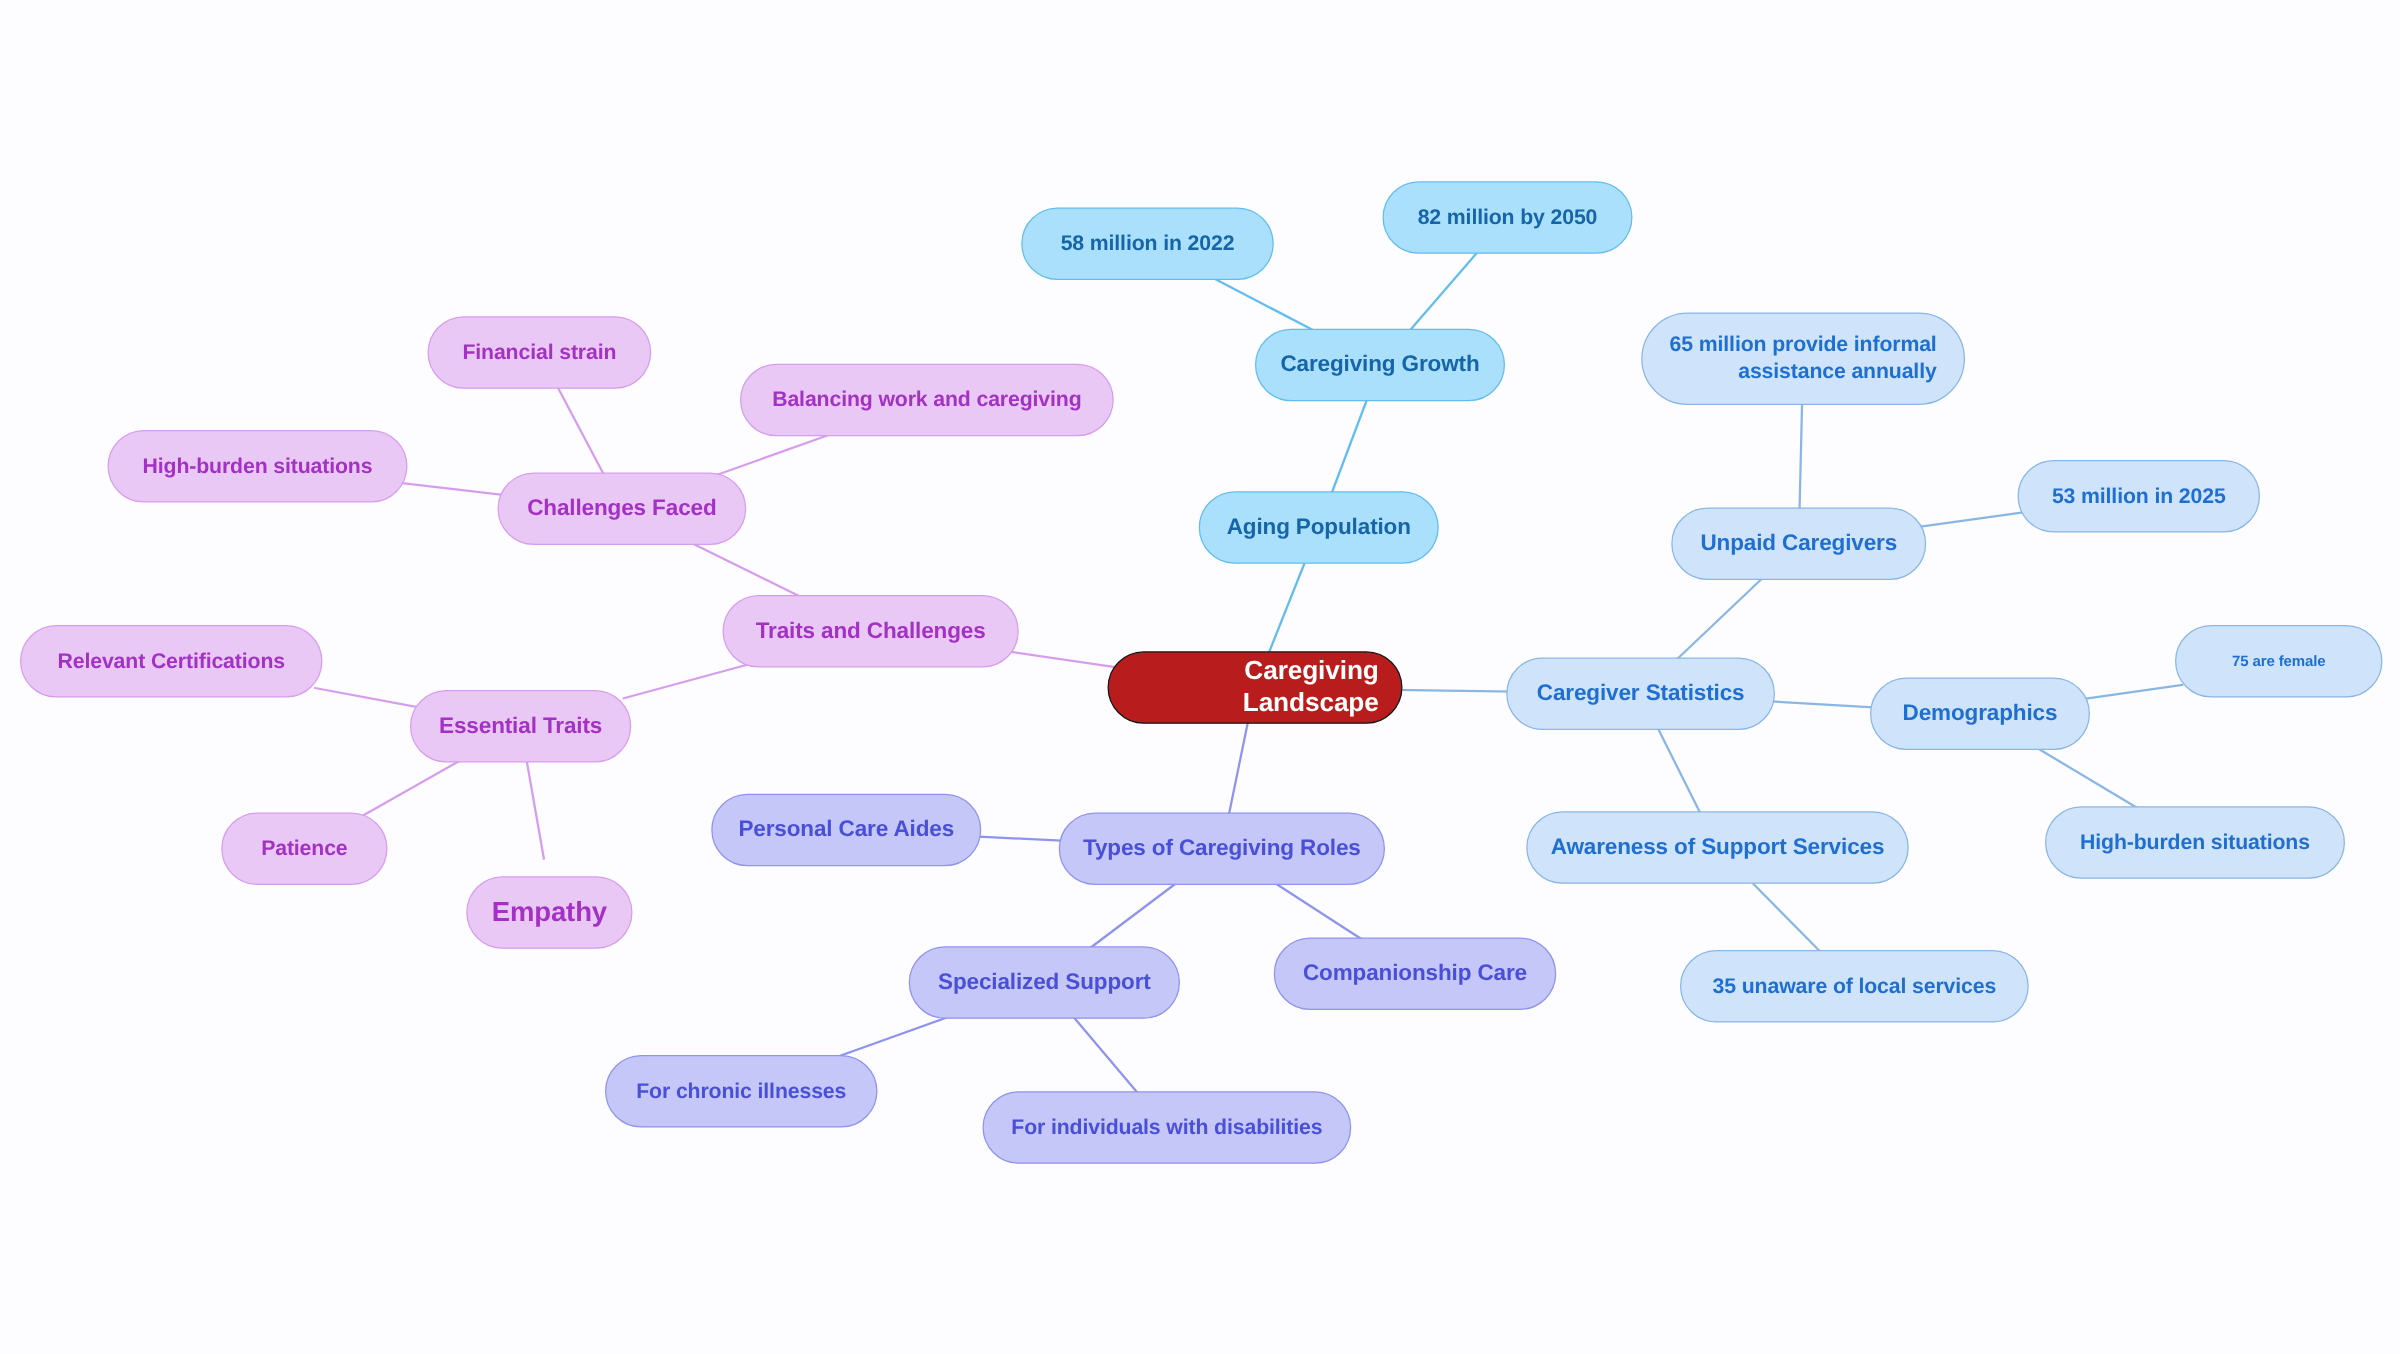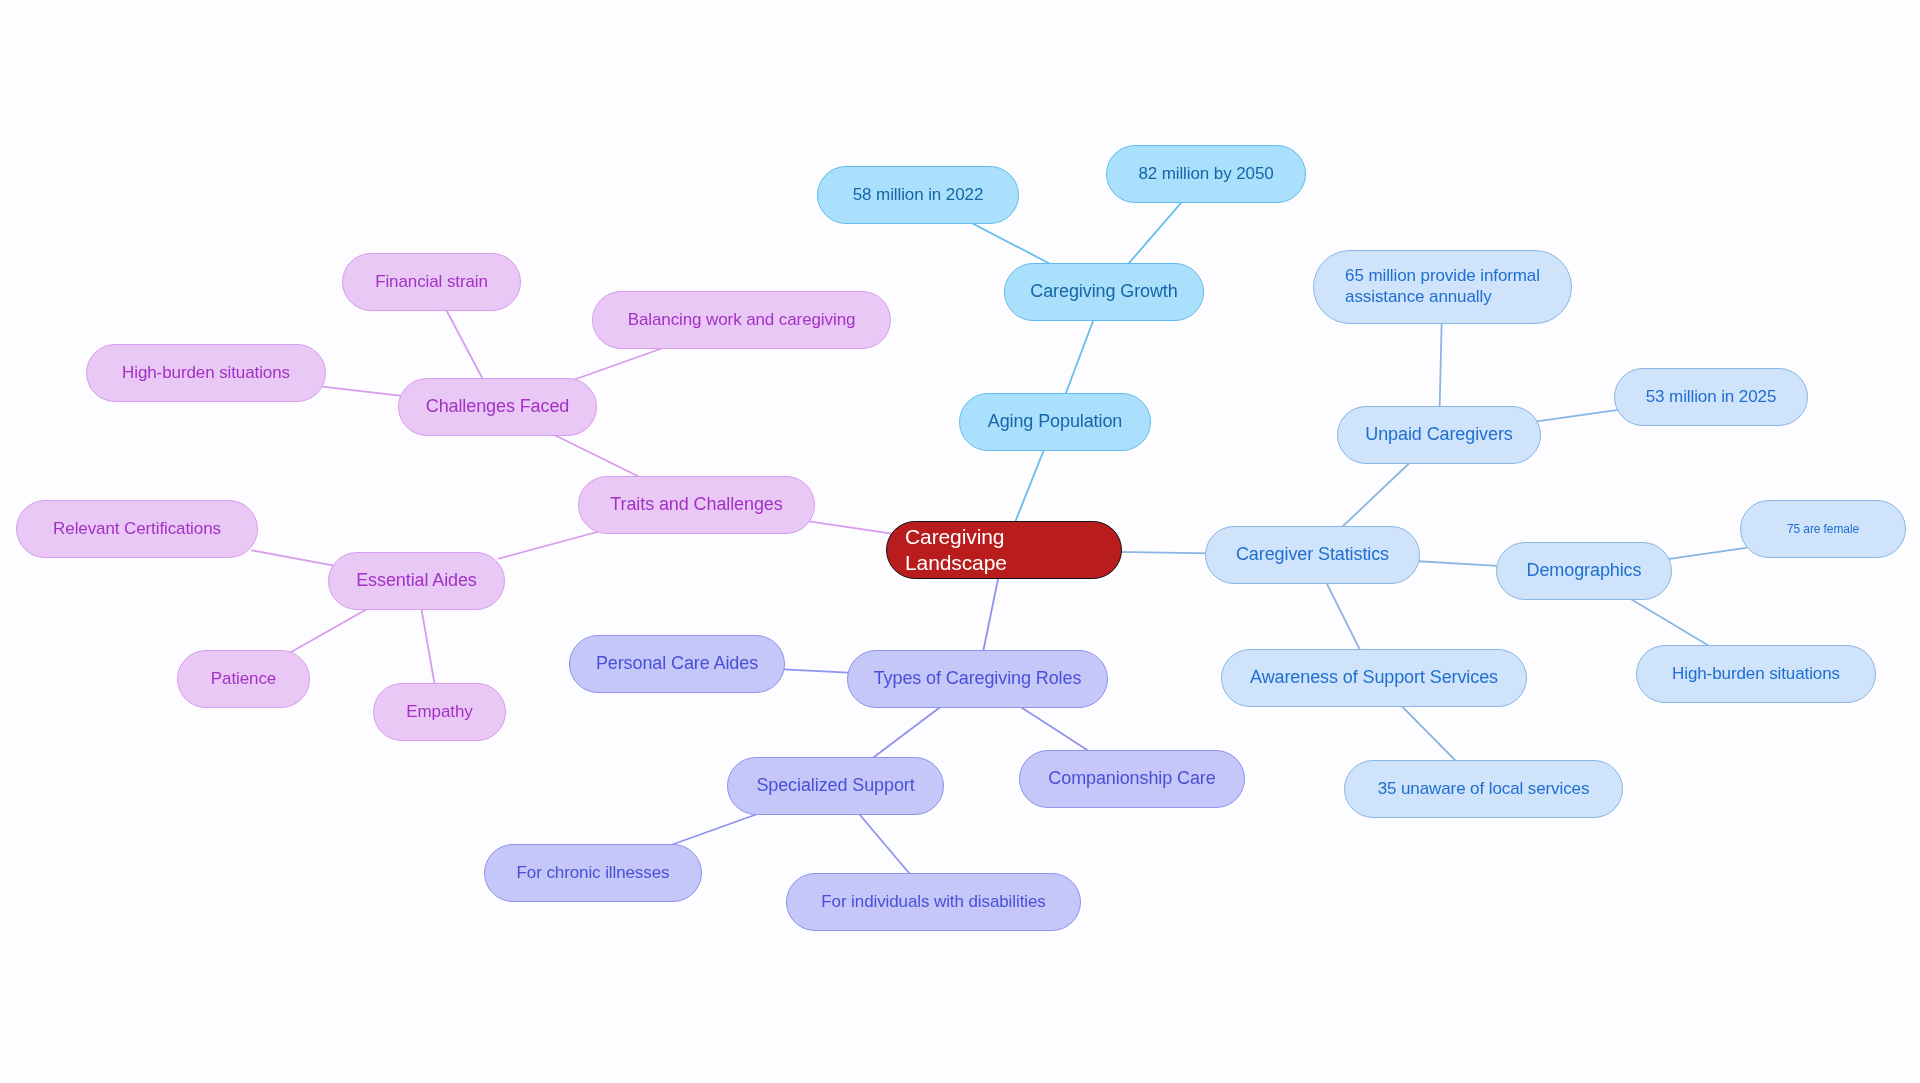--- a/index.html
+++ b/index.html
@@ -22,28 +22,29 @@
     width: 1920px;
     height: 1083px;
     pointer-events: none;
   }
   .node {
     position: absolute;
     box-sizing: border-box;
     display: flex;
     align-items: center;
     justify-content: center;
-    text-align: left;
+    text-align: right;
     border-radius: 999px;
     border-style: solid;
     border-width: 1.5px;
     padding: 0 18px;
     line-height: 1.22;
     white-space: pre-line;
     letter-spacing: -0.1px;
+    font-weight: bold;
   }
   .node-root {
     background: #b91c1c;
     border-color: #13151c;
     color: #ffffff;
     font-size: 21px;
     border-radius: 30px;
   }
   .t-sky {
     background: #abe0fc;
@@ -120,18 +121,18 @@
       <div class="node t-indigo" style="left: 569px; top: 635px; width: 216px; height: 58px; font-size: 18px;">Personal Care Aides</div>
       <div class="node t-indigo" style="left: 1019px; top: 750px; width: 226px; height: 58px; font-size: 18px;">Companionship Care</div>
       <div class="node t-indigo" style="left: 727px; top: 757px; width: 217px; height: 58px; font-size: 18px;">Specialized Support</div>
       <div class="node t-indigo" style="left: 484px; top: 844px; width: 218px; height: 58px; font-size: 17px;">For chronic illnesses</div>
       <div class="node t-indigo" style="left: 786px; top: 873px; width: 295px; height: 58px; font-size: 17px;">For individuals with disabilities</div>
       <div class="node t-pink" style="left: 578px; top: 476px; width: 237px; height: 58px; font-size: 18px;">Traits and Challenges</div>
       <div class="node t-pink" style="left: 398px; top: 378px; width: 199px; height: 58px; font-size: 18px;">Challenges Faced</div>
       <div class="node t-pink" style="left: 342px; top: 253px; width: 179px; height: 58px; font-size: 17px;">Financial strain</div>
       <div class="node t-pink" style="left: 592px; top: 291px; width: 299px; height: 58px; font-size: 17px;">Balancing work and caregiving</div>
       <div class="node t-pink" style="left: 86px; top: 344px; width: 240px; height: 58px; font-size: 17px;">High-burden situations</div>
-      <div class="node t-pink" style="left: 328px; top: 552px; width: 177px; height: 58px; font-size: 18px;">Essential Aides</div>
+      <div class="node t-pink" style="left: 328px; top: 552px; width: 177px; height: 58px; font-size: 18px;">Essential Traits</div>
       <div class="node t-pink" style="left: 16px; top: 500px; width: 242px; height: 58px; font-size: 17px;">Relevant Certifications</div>
       <div class="node t-pink" style="left: 177px; top: 650px; width: 133px; height: 58px; font-size: 17px;">Patience</div>
-      <div class="node t-pink" style="left: 373px; top: 683px; width: 133px; height: 58px; font-size: 17px;">Empathy</div>
+      <div class="node t-pink" style="left: 373px; top: 701px; width: 133px; height: 58px; font-size: 22px;">Empathy</div>
     </div>
 </div>
 
 </body></html>

